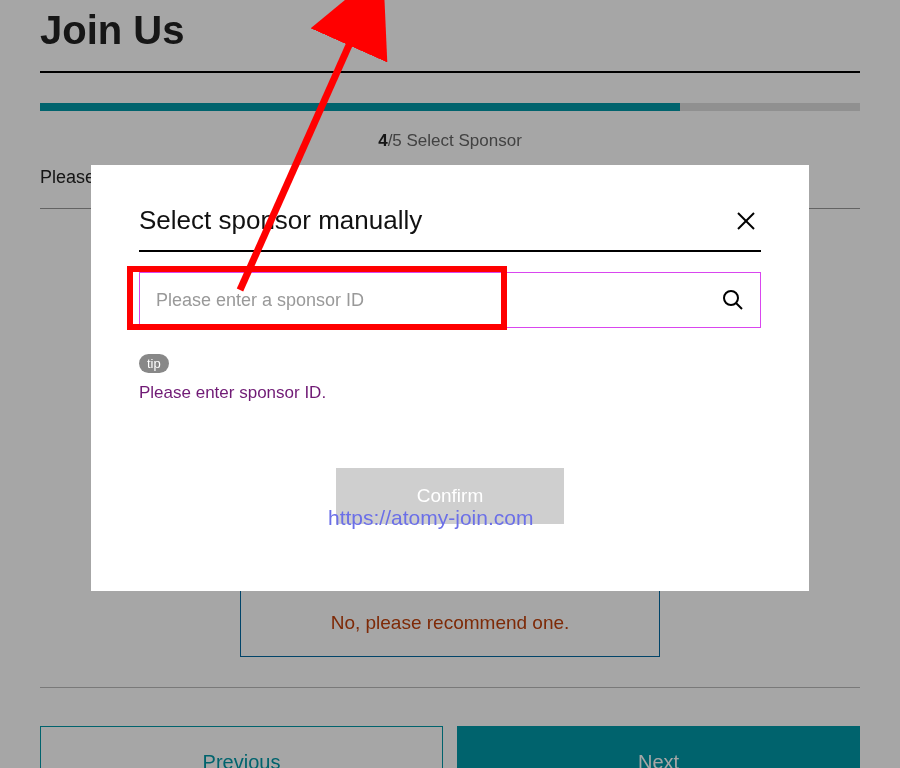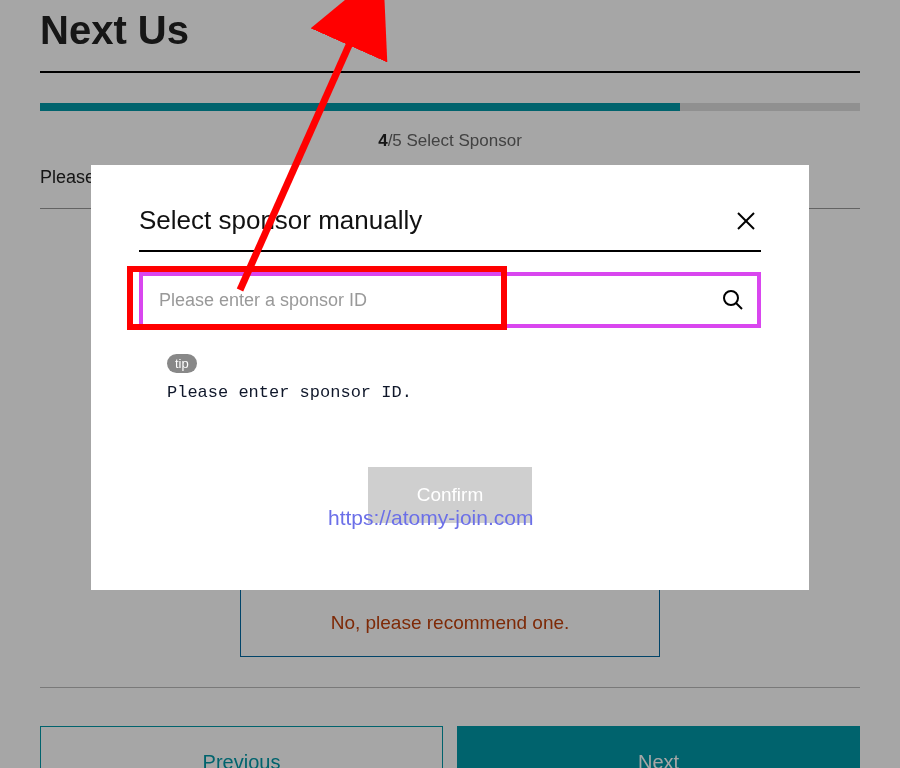--- a/index.html
+++ b/index.html
@@ -124,54 +124,53 @@
     }
     .close-btn svg { width: 24px; height: 24px; }
     .search-row {
       margin-top: 20px;
       display: flex;
       position: relative;
     }
     .search-input {
       flex: 1;
       height: 56px;
-      border: 4px solid #d946ef;
+      border: 1px solid #d946ef;
       font-size: 18px;
       padding: 0 50px 0 16px;
       color: #333;
       outline: none;
     }
     .search-input::placeholder { color: #999; }
     .search-icon {
       position: absolute;
       right: 16px;
       top: 50%;
       transform: translateY(-50%);
       width: 24px; height: 24px;
       cursor: pointer;
     }
-    .tip-row { margin-top: 26px; margin-left: 28px; }
+    .tip-row { margin-top: 26px; }
     .tip-badge {
       display: inline-block;
       background: #888;
       color: #fff;
       font-size: 13px;
       padding: 2px 8px;
       border-radius: 10px;
     }
     .tip-text {
       font-size: 17px;
-      color: #0f172a;
+      color: #701a75;
       margin-top: 10px;
-      font-family: Liberation Mono, monospace;
     }
     .confirm-btn {
       display: block;
       margin: 65px auto 12px auto;
-      width: 164px;
+      width: 228px;
       padding: 17px 0;
       background: #cfcfcf;
       color: #fff;
       font-size: 19px;
       text-align: center;
       border: none;
     }
     .watermark {
       position: absolute;
       left: 328px;
@@ -200,21 +199,21 @@
       width: 220px;
       height: 298px;
       z-index: 45;
       pointer-events: none;
     }
   </style>
 </head>
 <body>
 
 <div class="page">
-  <h1 class="page-title">Next Us</h1>
+  <h1 class="page-title">Join Us</h1>
   <div class="progress-wrap">
     <div class="progress-fill"></div>
   </div>
   <div class="step-label">
     <span class="cur">4</span><span>/5</span><span> Select Sponsor</span>
   </div>
   <div class="prompt">Please</div>
 
   <div class="option-box">No, please recommend one.</div>
 

